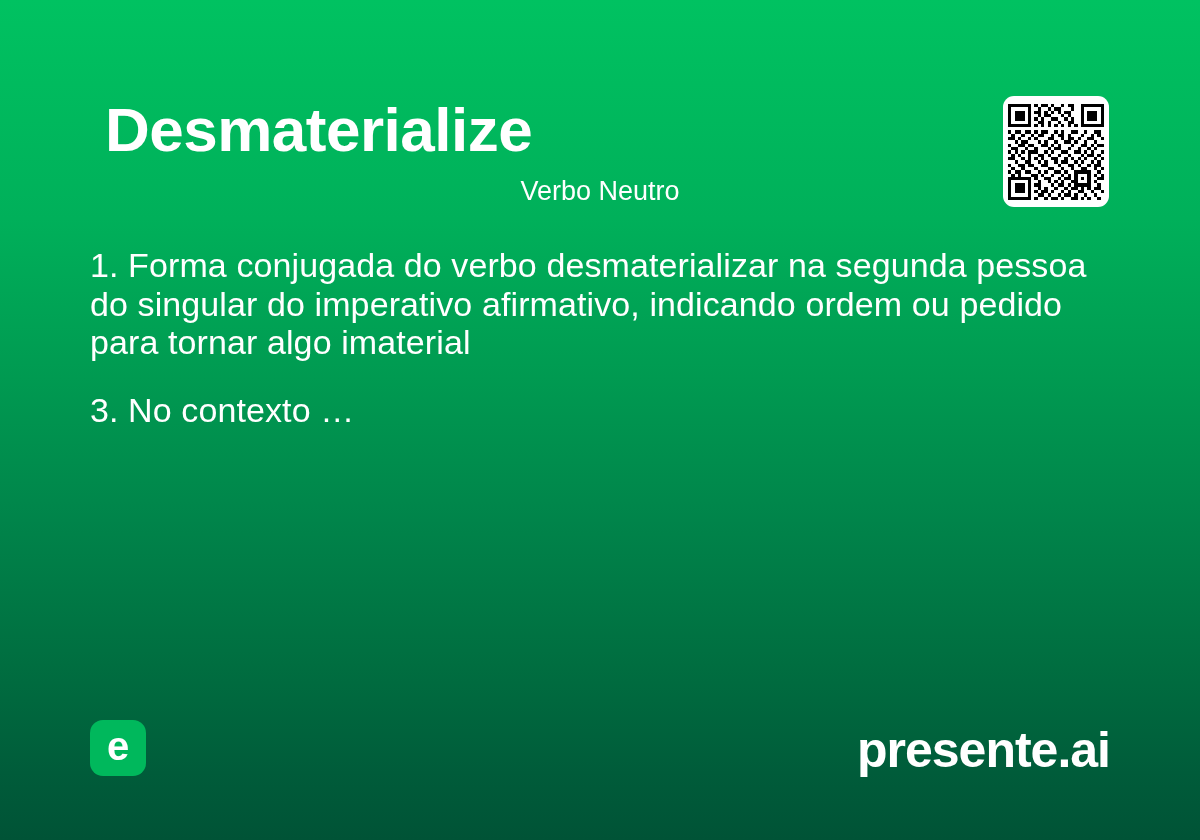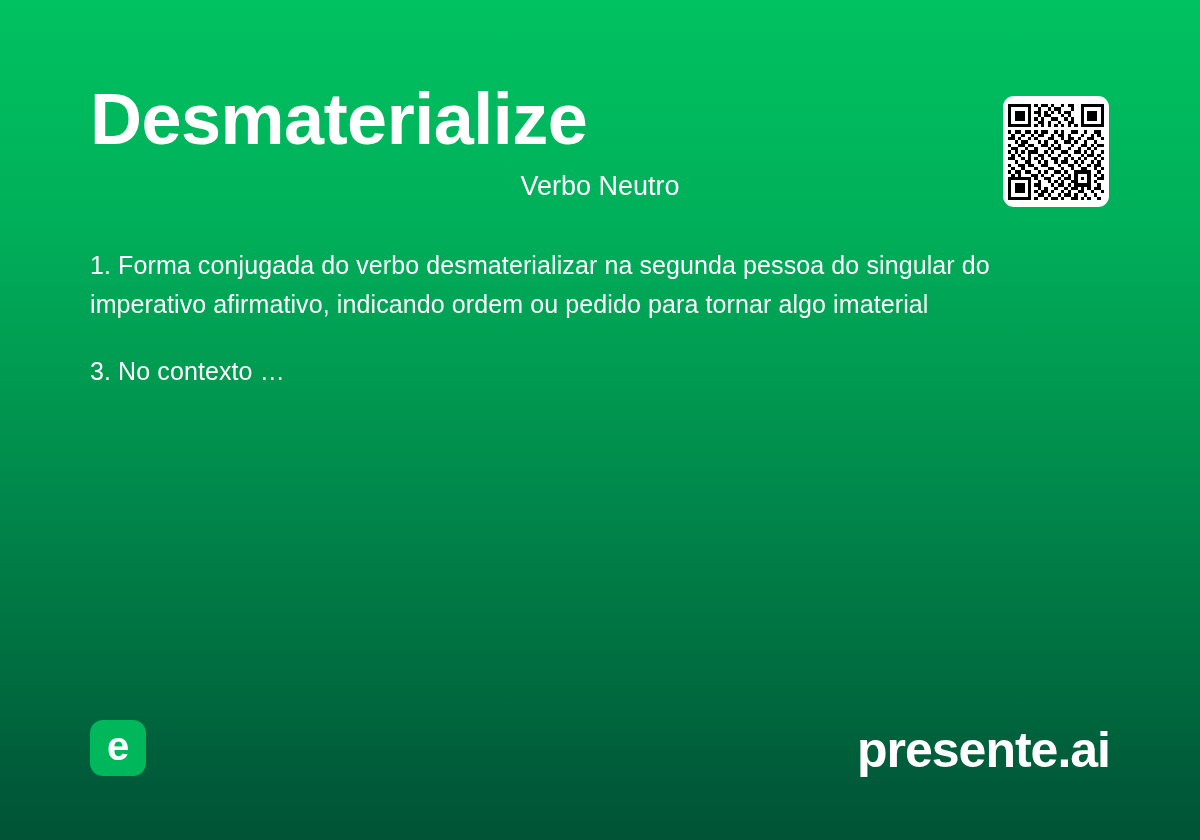--- a/index.html
+++ b/index.html
@@ -32,25 +32,25 @@
 
   
   #header {
     position: absolute;
     left: 90px;
     top: 82px;
     right: 90px;
   }
 
   #word-title {
-    font-size: 72px;
+    font-size: 62px;
     font-weight: 700;
     letter-spacing: -0.5px;
     line-height: 1.05;
-    margin: 0;
+    margin: 15px;
     color: #ffffff;
   }
 
   #word-class {
     font-size: 27px;
     font-weight: 400;
     line-height: 1.1;
     margin: 14px 0 0 0;
     color: #ffffff;
     text-align: center;
@@ -79,21 +79,21 @@
   }
 
   
   #definitions {
     position: absolute;
     left: 90px;
     top: 246px;
     width: 1020px;
   }
   .definition {
-    font-size: 25px;
+    font-size: 34px;
     font-weight: 400;
     line-height: 38.5px;
     margin: 0 0 29px 0;
     color: #ffffff;
     letter-spacing: 0.1px;
   }
   .definition:last-child { margin-bottom: 0; }
   .def-2 { max-width: 940px; }
 
   

